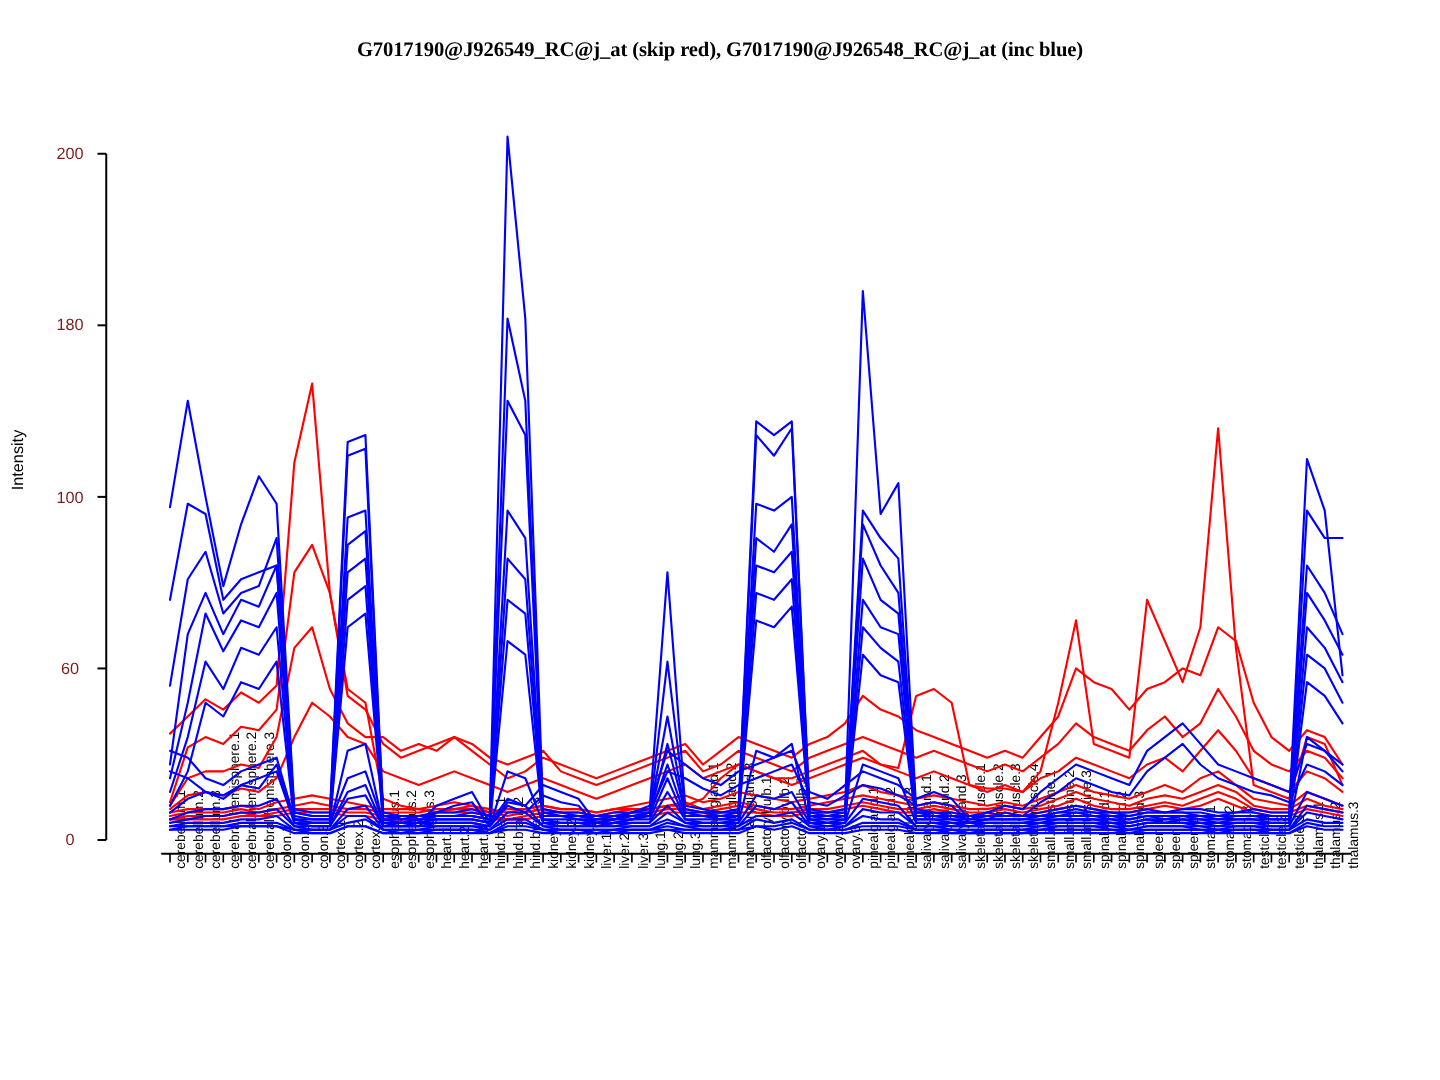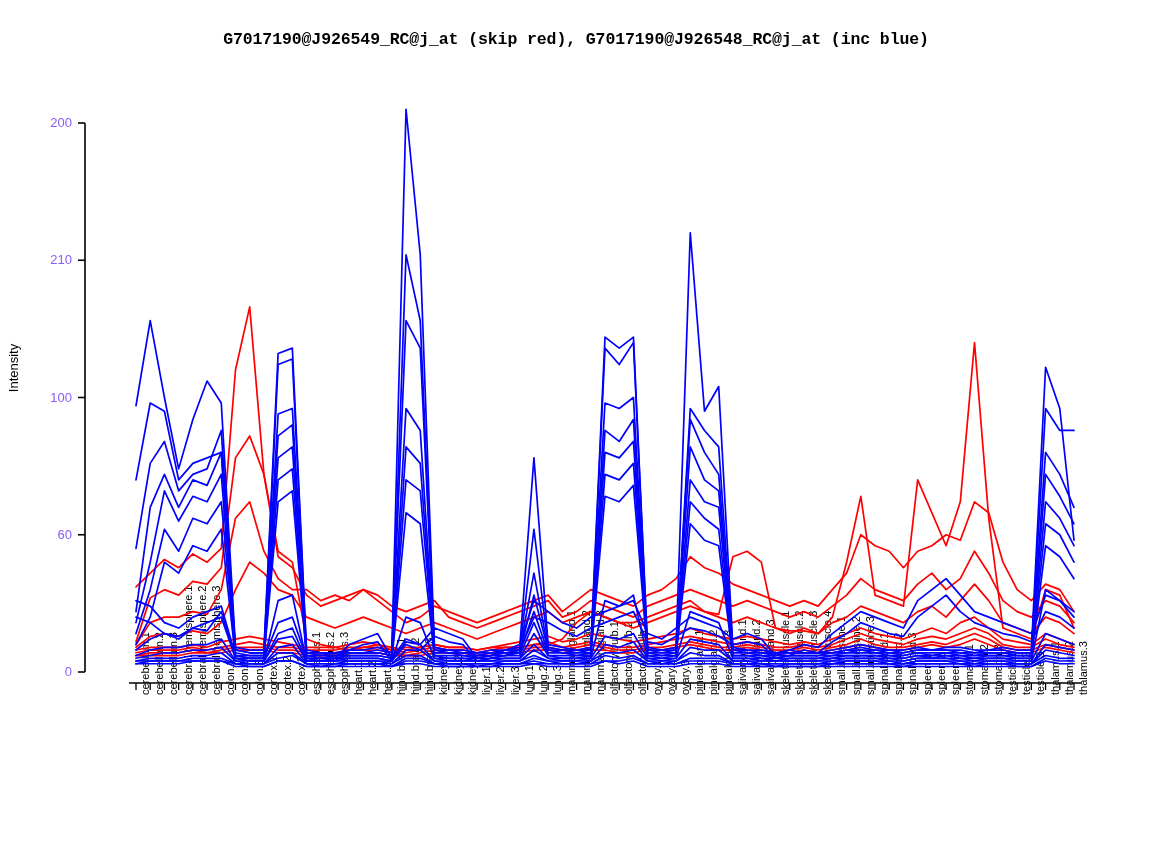--- a/index.html
+++ b/index.html
@@ -11,21 +11,21 @@
   }
   #root {
     position: relative;
     width: 1152px; height: 864px;
     background: #ffffff;
   }
   #chart-title {
     position: absolute;
     top: 30px; left: 0; width: 1152px;
     text-align: center;
-    font-family: Liberation Mono, monospace;
+    font-family: Liberation Serif, serif;
     font-size: 16.5px;
     font-weight: bold;
     color: #000000;
     letter-spacing: -0.1px;
     white-space: nowrap;
   }
   #plot-svg {
     position: absolute;
     top: 0; left: 0;
   }
@@ -35,22 +35,22 @@
     top: 368px;
     transform-origin: left top;
     transform: rotate(-90deg) translate(-50%, 0);
     font-size: 13px;
     color: #000000;
     white-space: nowrap;
   }
   .ytick-label {
     position: absolute;
     font-size: 13px;
-    color: #8b5cf6;
-    text-align: right;
+    color: #7f1d1d;
+    text-align: center;
     white-space: nowrap;
   }
   .xtick-label {
     position: absolute;
     font-size: 11px;
     color: #000000;
     white-space: nowrap;
     transform-origin: left top;
     transform: rotate(-90deg);
     line-height: 11px;
@@ -62,21 +62,21 @@
 <div id="root">
 
   <div id="chart-title">G7017190@J926549_RC@j_at (skip red), G7017190@J926548_RC@j_at (inc blue)</div>
 
   <div id="ylabel">Intensity</div>
 
   <div id="ytick-labels">
       <div class="ytick-label" style="left: 40px; width: 32px; top: 664px;">0</div>
       <div class="ytick-label" style="left: 40px; width: 32px; top: 526.75px;">60</div>
       <div class="ytick-label" style="left: 40px; width: 32px; top: 389.5px;">100</div>
-      <div class="ytick-label" style="left: 40px; width: 32px; top: 252.25px;">210</div>
+      <div class="ytick-label" style="left: 40px; width: 32px; top: 252.25px;">180</div>
       <div class="ytick-label" style="left: 40px; width: 32px; top: 115px;">200</div>
     </div>
   <div id="xtick-labels">
       <div class="xtick-label" style="left: 140px; top: 695px;">cerebellum.1</div>
       <div class="xtick-label" style="left: 154.212px; top: 695px;">cerebellum.2</div>
       <div class="xtick-label" style="left: 168.424px; top: 695px;">cerebellum.3</div>
       <div class="xtick-label" style="left: 182.636px; top: 695px;">cerebral.hemisphere.1</div>
       <div class="xtick-label" style="left: 196.848px; top: 695px;">cerebral.hemisphere.2</div>
       <div class="xtick-label" style="left: 211.061px; top: 695px;">cerebral.hemisphere.3</div>
       <div class="xtick-label" style="left: 225.273px; top: 695px;">colon.1</div>

